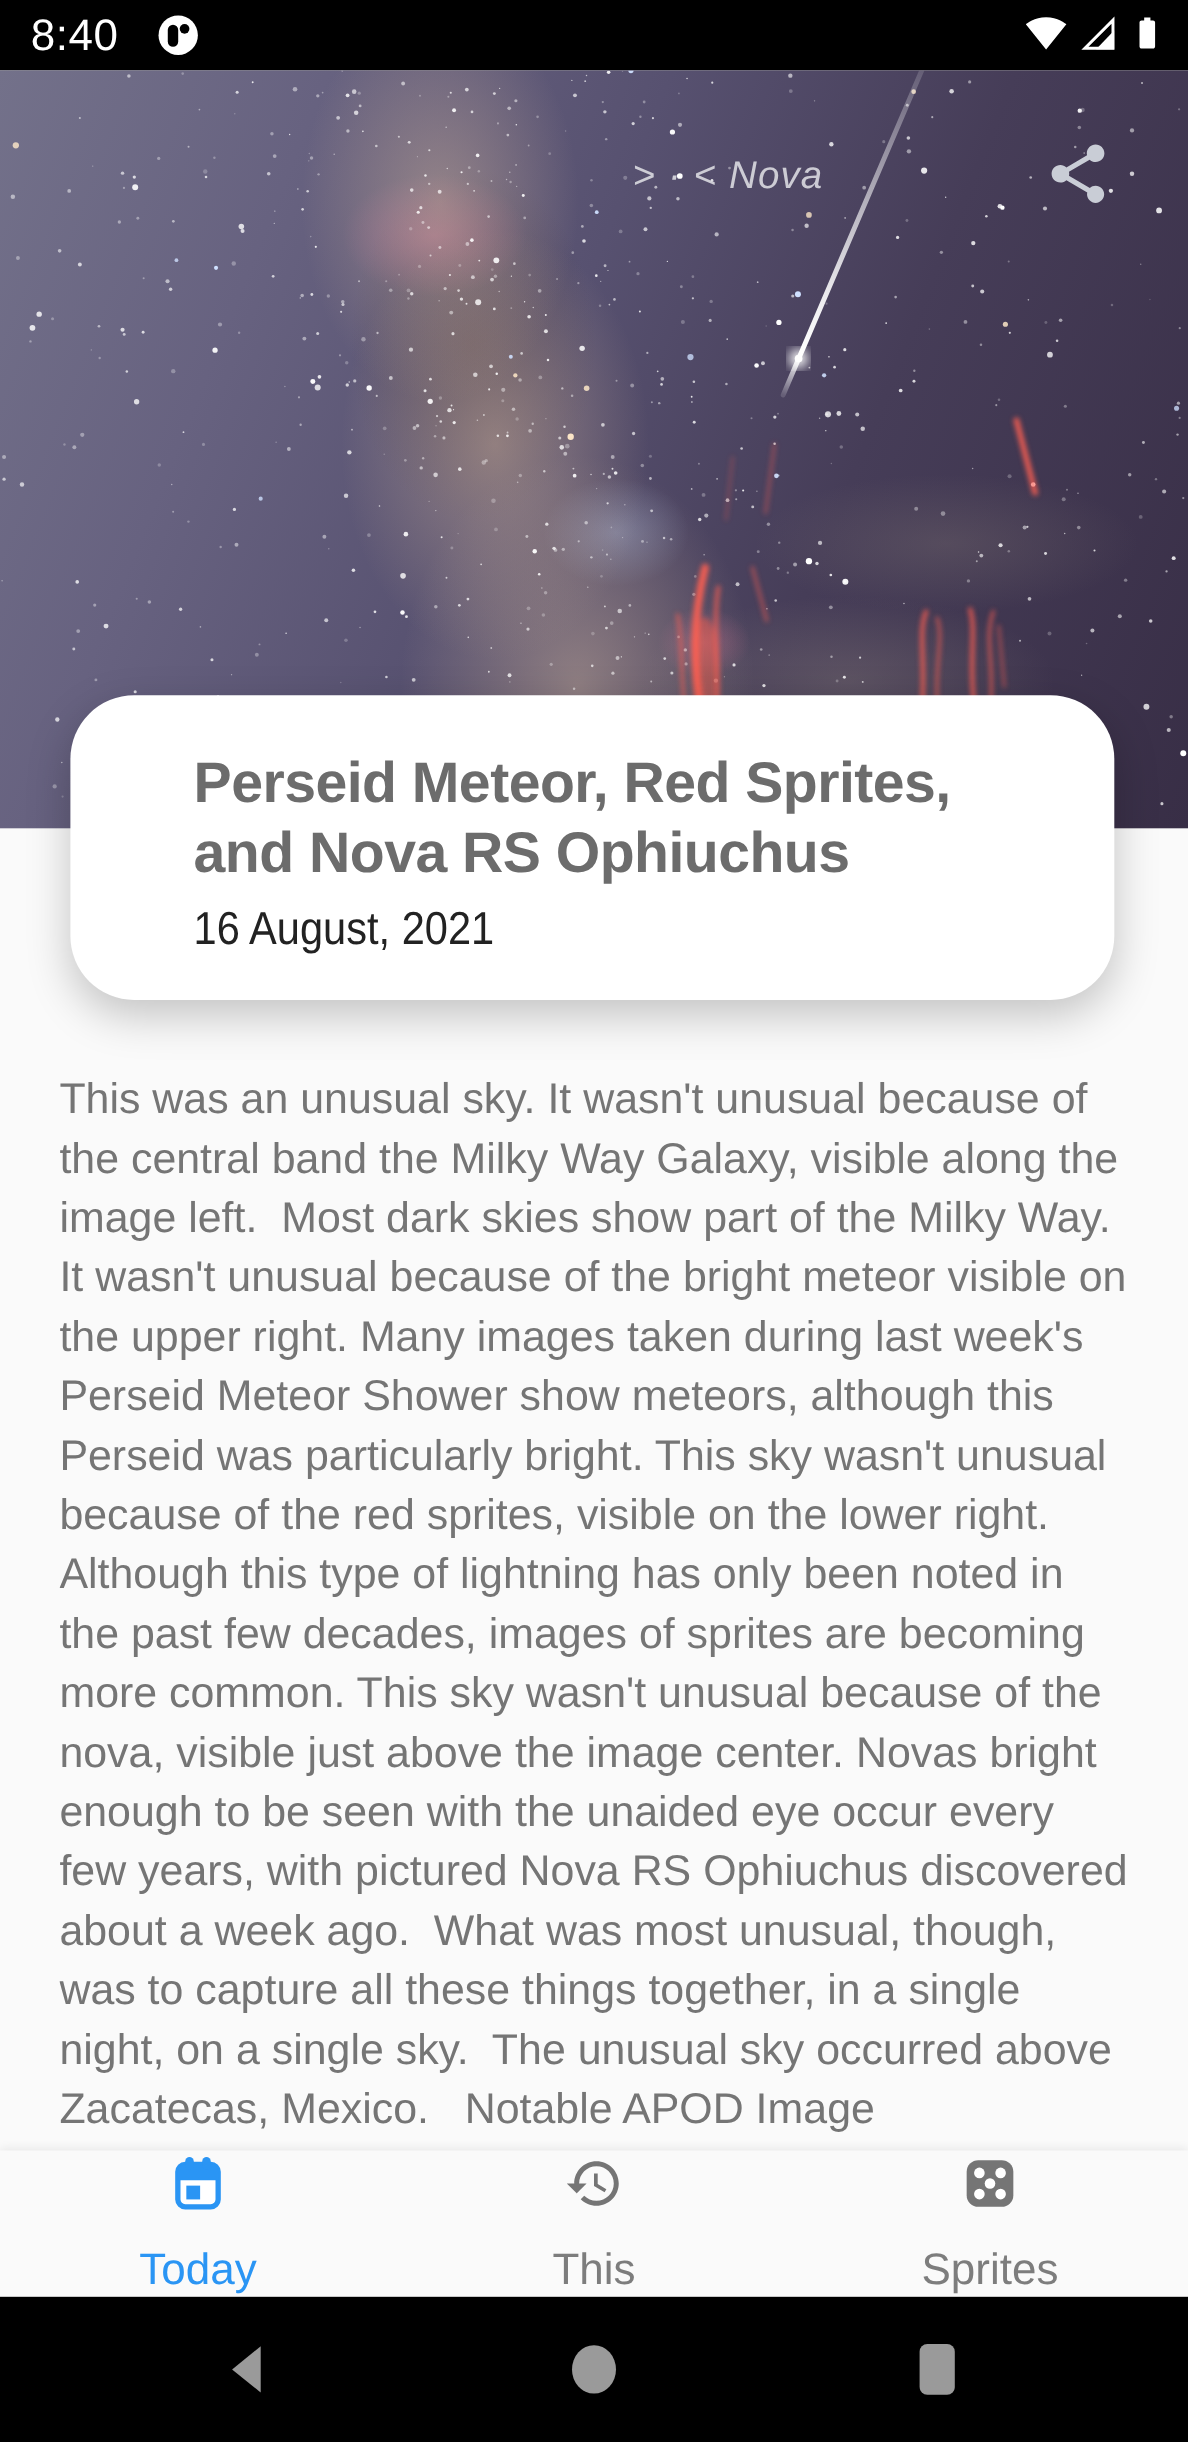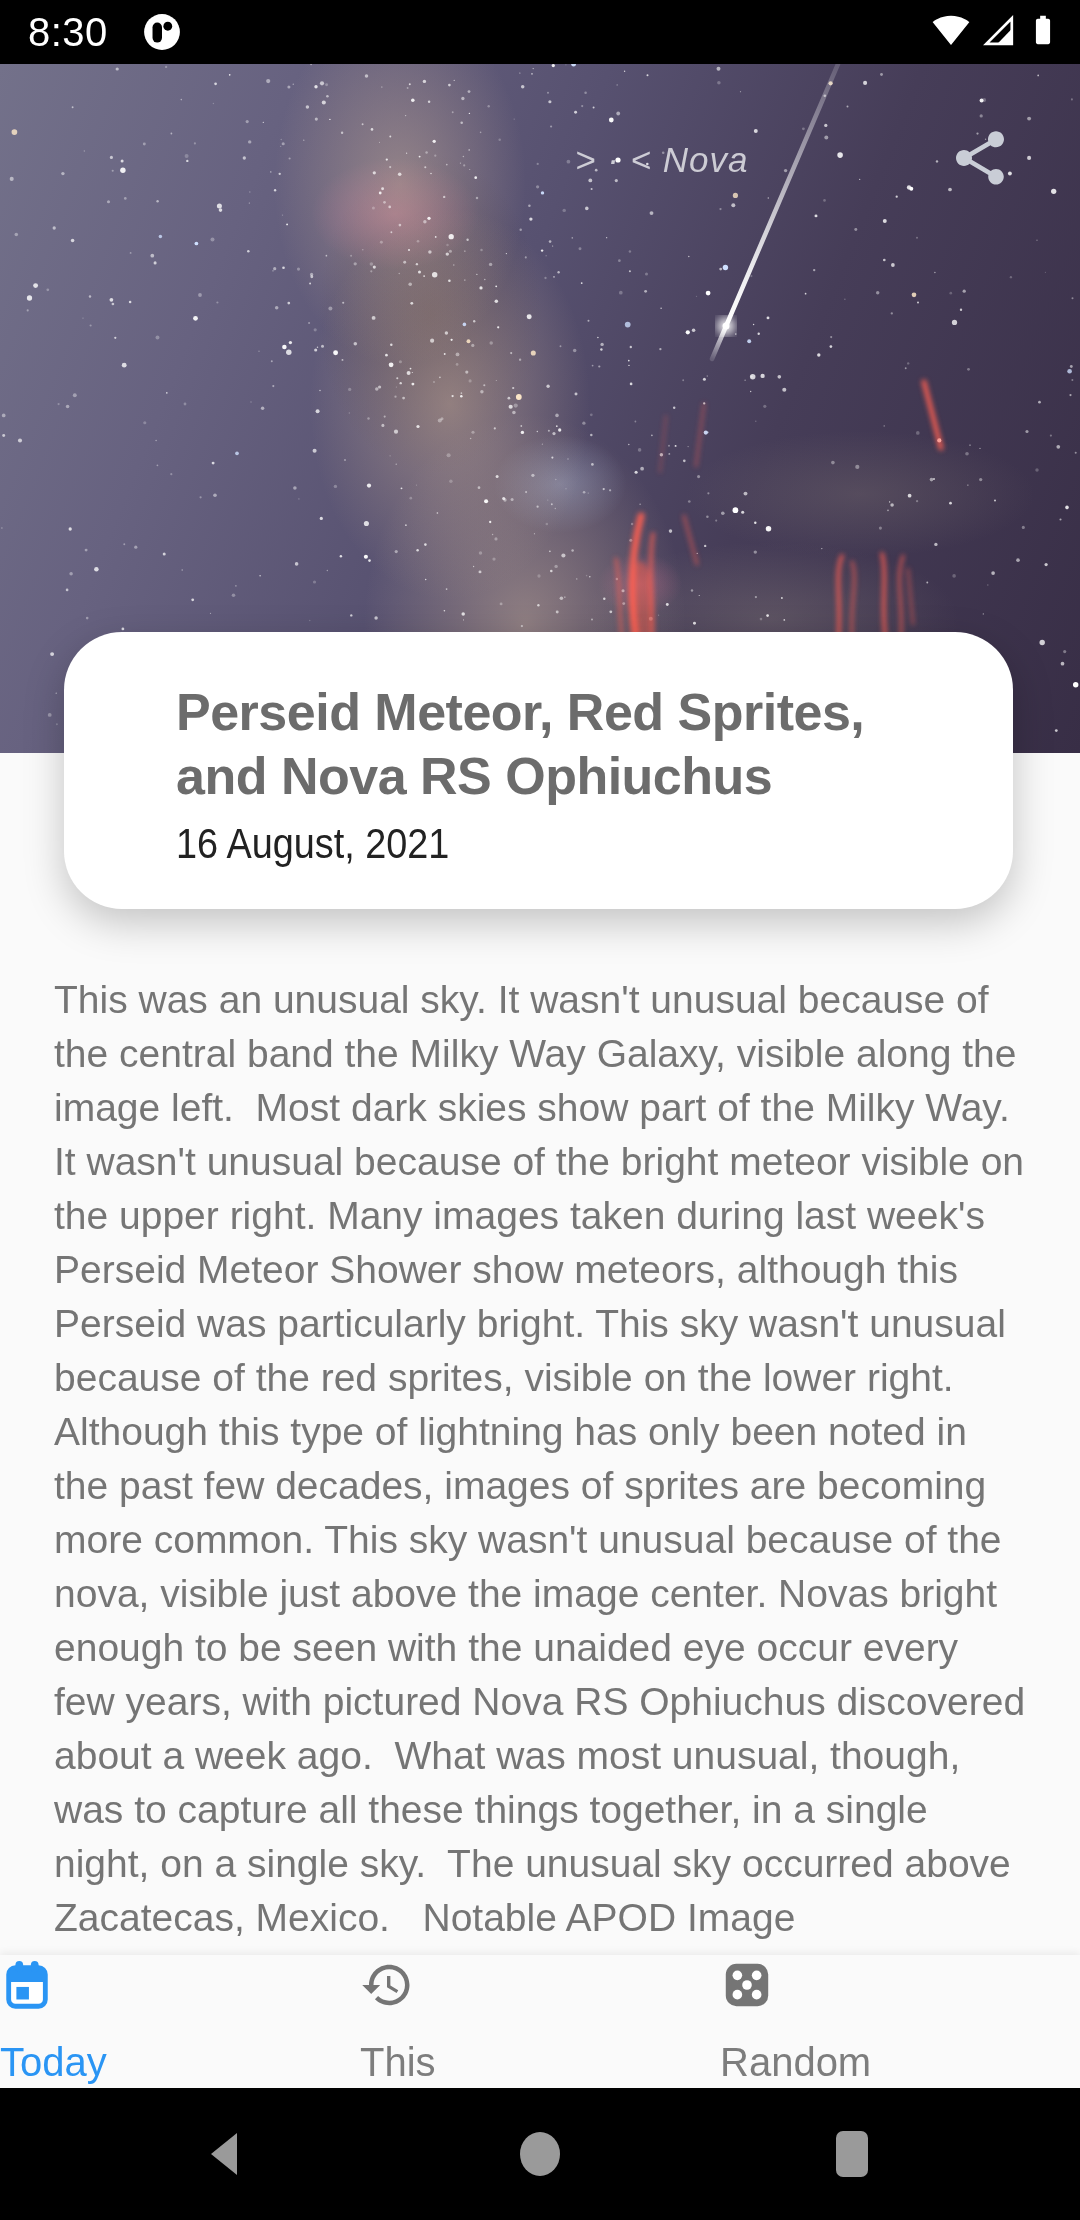--- a/index.html
+++ b/index.html
@@ -36,35 +36,35 @@
   .card-title{font-size:52px;line-height:64px;font-weight:700;color:#6c6c6c;letter-spacing:-0.5px;}
   .card-date{font-size:42px;color:#222;margin-top:12px;transform:scaleX(.9);transform-origin:left center;}
 
   
   .content{position:absolute;left:54px;top:973px;width:972px;height:977px;overflow:hidden;}
   .content p{margin:0;font-size:39px;line-height:54px;color:#757575;white-space:pre-wrap;}
 
   
   .bottom-nav{position:absolute;left:0;top:1955px;width:1080px;height:133px;background:#fafafa;
     box-shadow:0 -2px 8px rgba(0,0,0,.07);display:flex;}
-  .bnav-item{flex:1;display:flex;flex-direction:column;justify-content:center;gap:24px;cursor:pointer;}
+  .bnav-item{flex:1;display:flex;flex-direction:column;align-items:center;justify-content:center;gap:24px;cursor:pointer;}
   .bnav-label{font-size:40px;color:#7d7d7d;}
   .bnav-item.active .bnav-label{color:#2a95f4;}
 
   
   .android-nav{position:absolute;left:0;top:2088px;width:1080px;height:132px;background:#000;}
   .anav-btn{position:absolute;top:42px;width:48px;height:48px;cursor:pointer;}
 </style>
 </head>
 <body>
 
 <div class="phone">
 
   <div class="status-bar">
-    <div class="sb-time">8:30</div>
+    <div class="sb-time">8:40</div>
     <div class="sb-notif">
       <svg width="40" height="40" viewBox="0 0 38 38">
         <circle cx="19" cy="19" r="17" fill="#fff"></circle>
         <rect x="10" y="10" width="9" height="19" rx="4.5" fill="#000"></rect>
         <circle cx="24.5" cy="13.5" r="4.2" fill="#000"></circle>
       </svg>
     </div>
     <div class="sb-right">
       <span>
         <svg width="38" height="38" viewBox="0 0 24 24">
@@ -963,21 +963,21 @@
       <span>
         <svg width="54" height="54" viewBox="0 0 56 56">
           <rect x="6" y="6" width="44" height="44" rx="11" fill="#757575"></rect>
           <circle cx="18" cy="18" r="5" fill="#fff"></circle>
             <circle cx="38" cy="18" r="5" fill="#fff"></circle>
           <circle cx="28" cy="28" r="5" fill="#fff"></circle>
           <circle cx="18" cy="38" r="5" fill="#fff"></circle>
             <circle cx="38" cy="38" r="5" fill="#fff"></circle>
         </svg>
       </span>
-      <span class="bnav-label">Random</span>
+      <span class="bnav-label">Sprites</span>
     </div>
   </div>
 
   <div class="android-nav">
     <div class="anav-btn" style="left:204px">
       <span>
         <svg width="48" height="48" viewBox="0 0 48 48">
             <polygon points="33,3 7,24 33,45" fill="#9a9a9a"></polygon>
           </svg>
       </span>

